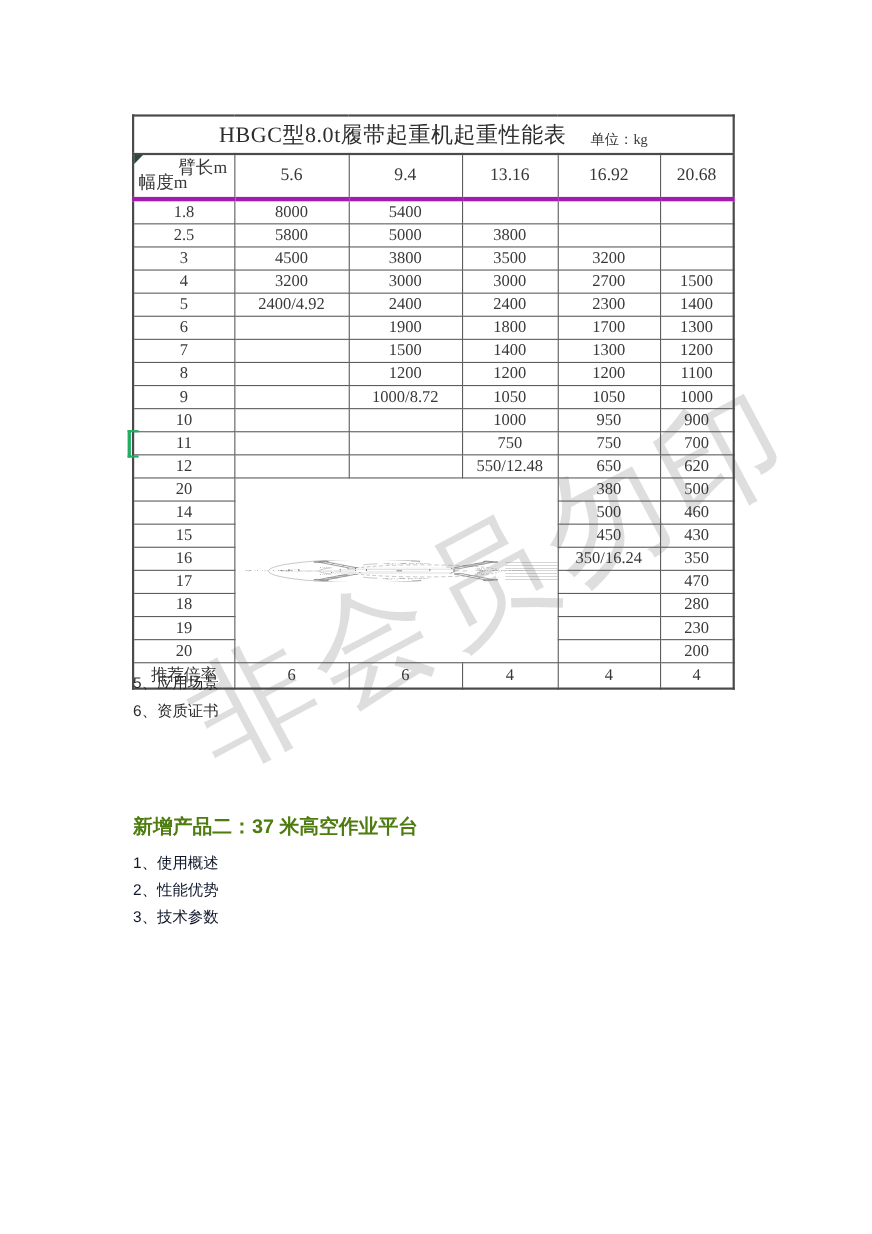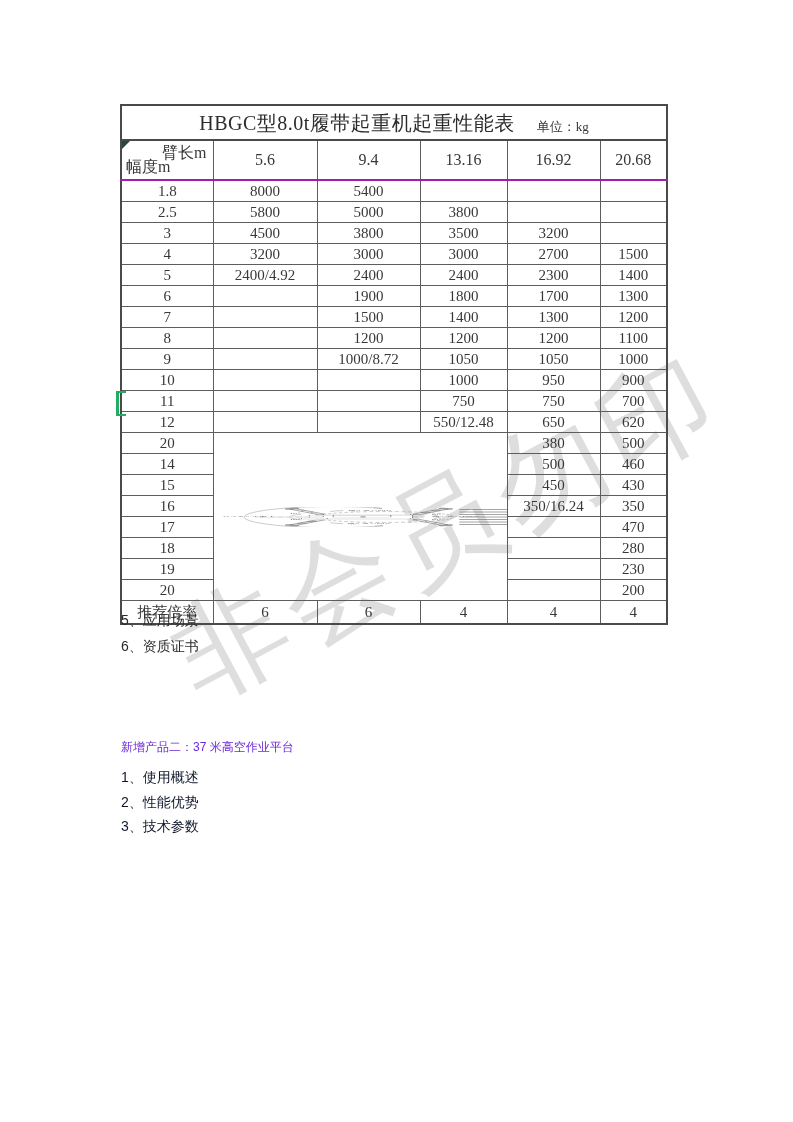--- a/index.html
+++ b/index.html
@@ -22,21 +22,21 @@
     border:2px solid #4a4a4a;
   }
   table.perf td {
     border:1px solid #5d5d5d; text-align:center; vertical-align:middle;
     padding:0; font-size:15px; height:20px; line-height:1; background:transparent;
   }
   tr.title-row td { height:33px; border-bottom:2px solid #4a4a4a; }
   .title-wrap { display:flex; justify-content:center; align-items:center; gap:22px; }
   .big-title { font-size:20px; color:#2d2d2d; letter-spacing:0.5px; }
   .unit-label { font-size:13px; margin-top:7px; }
-  tr.head-row td { height:38px; font-size:16px; border-bottom:2px solid #a21caf; }
+  tr.head-row td { height:38px; font-size:16px; border-bottom:4px solid #a21caf; }
   td.corner {
     position:relative; font-size:13px;
     background-image:linear-gradient(to bottom right,
       transparent calc(50% - 0.7px), #5d5d5d calc(50% - 0.7px),
       #5d5d5d calc(50% + 0.7px), transparent calc(50% + 0.7px));
   }
   .corner-top { position:absolute; top:4px; right:6px; }
   .corner-bottom { position:absolute; bottom:4px; left:4px; }
   .corner-flag {
     position:absolute; top:0; left:0; width:0; height:0;
@@ -45,21 +45,21 @@
   tr.ratio-row td { height:22px; }
   td.diagram-cell { padding:0; vertical-align:top; }
   td.diagram-cell svg { display:block; width:100%; height:100%; }
   .selection-marker {
     position:absolute; left:116px; top:391px; width:7px; height:21px; z-index:2;
     border-left:3px solid #1fae62; border-top:2px solid #1fae62; border-bottom:2px solid #1fae62;
   }
   .notes { position:absolute; left:121px; top:611px; z-index:1; }
   .notes p { margin:0 0 8px 0; font-size:14px; line-height:18px; color:#2b2b2b; }
   .section2 { position:absolute; left:121px; top:739px; z-index:1; }
-  .section2 h3 { margin:0 0 12px 0; font-size:12px; font-weight:normal; color:#6d28d9; }
+  .section2 h3 { margin:0 0 12px 0; font-size:18px; font-weight:bold; color:#4d7c0f; }
   .section2 p { margin:0 0 6px 0; font-size:14px; line-height:18.5px; color:#0f172a; }
 </style>
 </head>
 <body>
 
 <div class="page">
 
   <div class="watermark" style="color: rgba(0, 0, 0, 0.13);">非会员勿印</div>
 
   <table class="perf">

